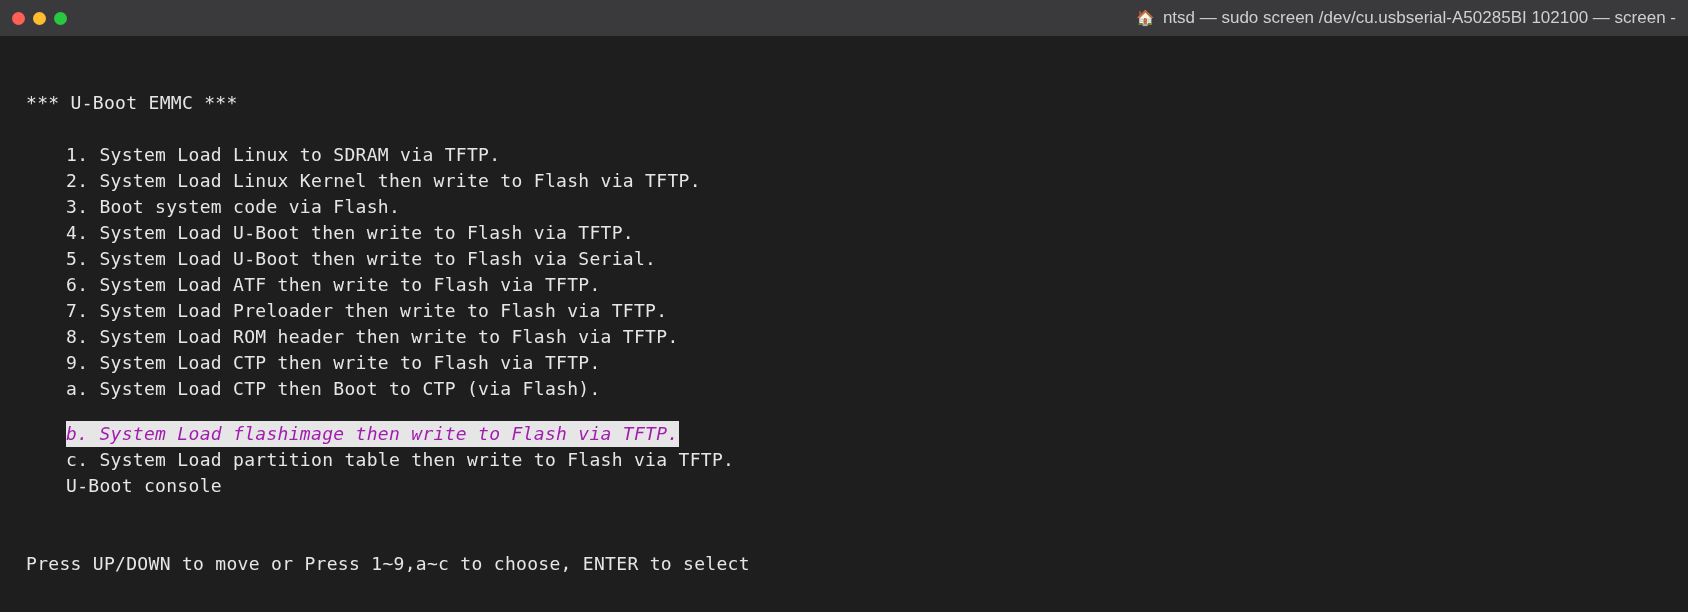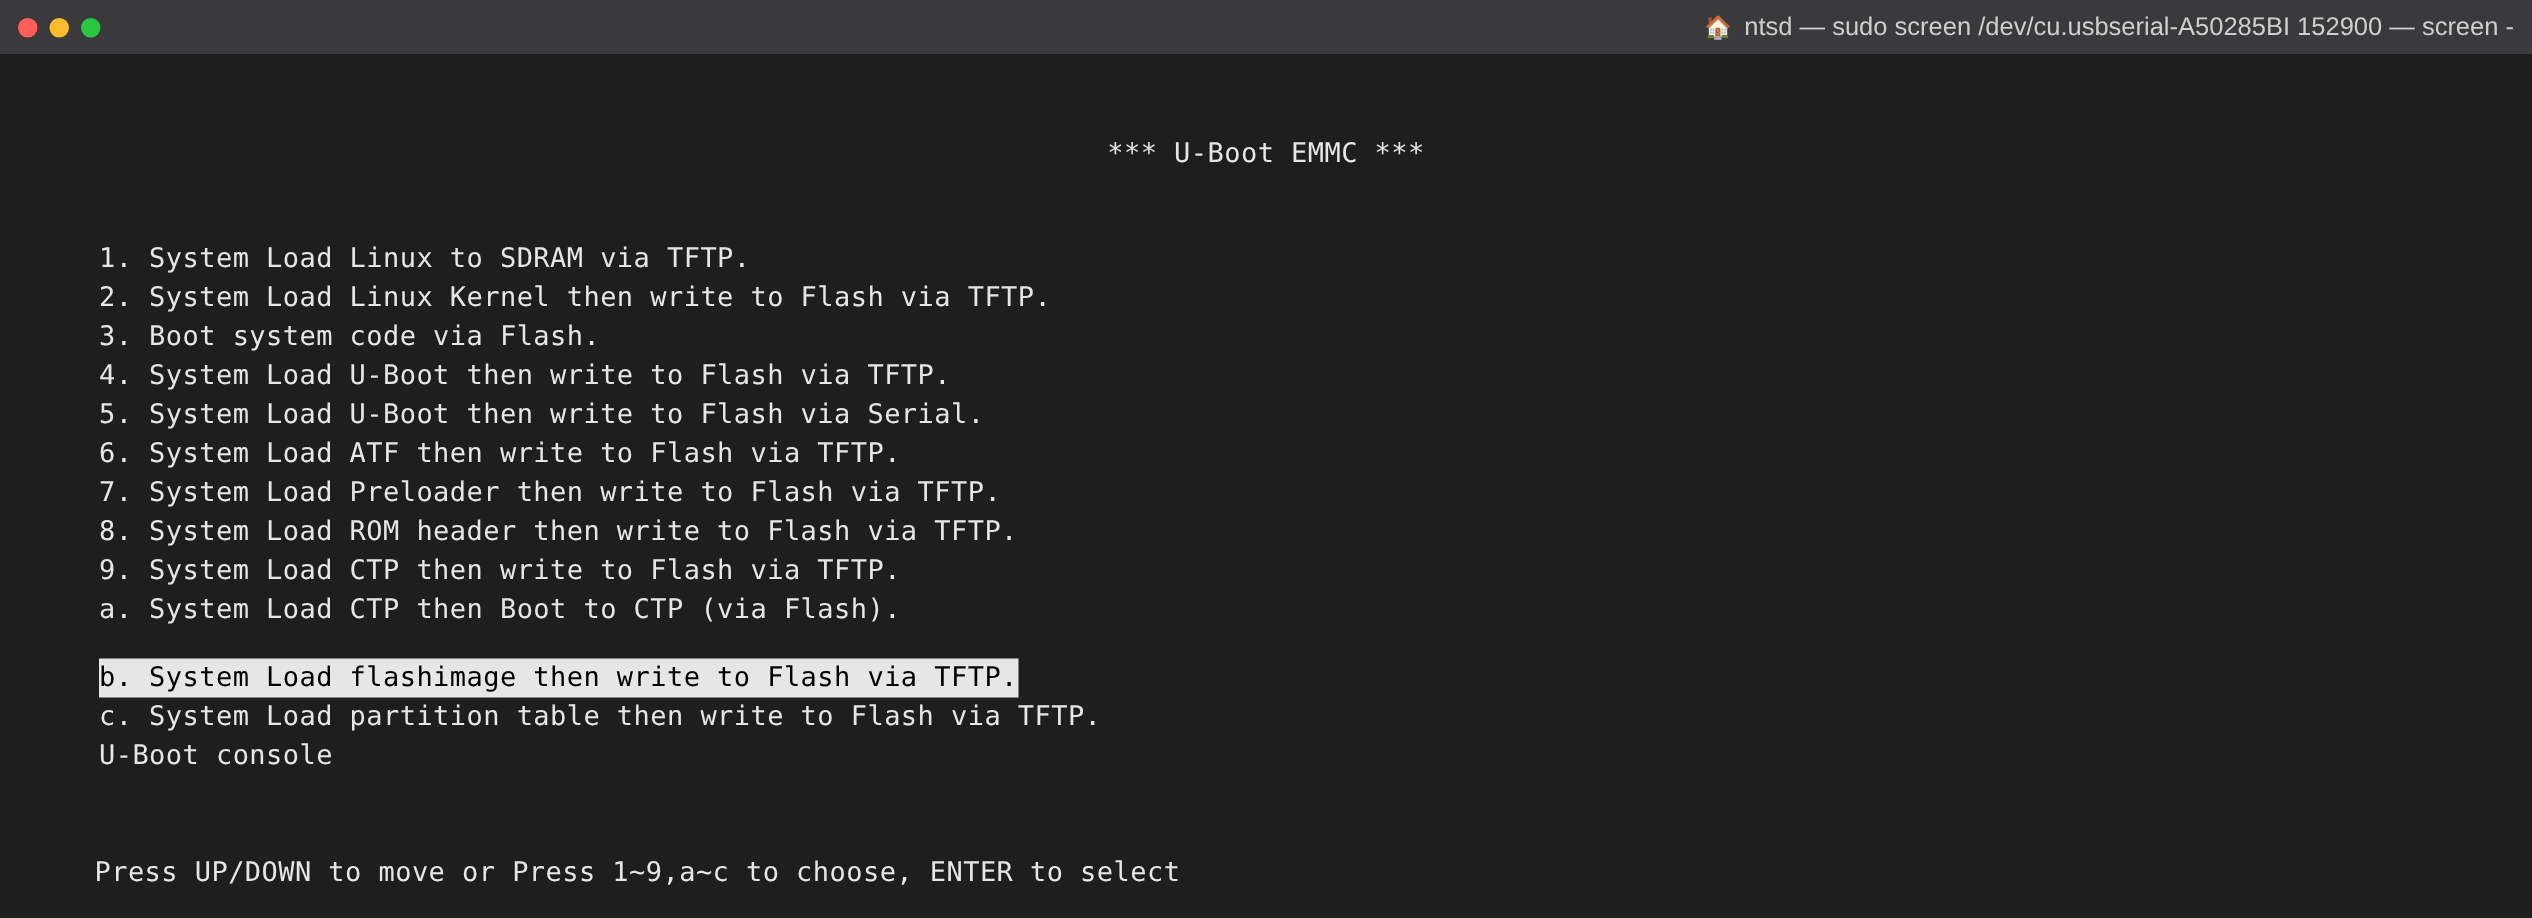--- a/index.html
+++ b/index.html
@@ -66,54 +66,53 @@
       letter-spacing: 0.3px;
       white-space: pre;
     }
     .menu-item {
       padding-left: 40px;
       margin-top: 19px;
     }
     .menu-item.selected {
       display: inline-block;
       background: #e6e6e6;
-      color: #000000;
+      color: #a21caf;
+      font-style: italic;
     }
     .menu-item-wrapper {
       display: block;
       padding-left: 40px;
     }
     .menu-item-wrapper .menu-item {
       padding-left: 0;
     }
     .header-line {
       display: block;
-      margin-bottom: 44px;
-      text-align: center;
+      margin-bottom: 26px;
     }
     .footer-section {
       display: block;
       margin-top: 52px;
-      margin-left: 37px;
     }
     .console-line {
       padding-left: 40px;
       display: block;
     }
   </style>
 </head>
 <body>
 
 <div class="titlebar">
   <div class="traffic-lights">
     <div class="traffic-light tl-red"></div>
     <div class="traffic-light tl-yellow"></div>
     <div class="traffic-light tl-green"></div>
   </div>
   <div class="titlebar-title titlebar-title-wrap">
     <span class="home-icon">🏠</span>
-    <span>ntsd — sudo screen /dev/cu.usbserial-A50285BI 152900 — screen -</span>
+    <span>ntsd — sudo screen /dev/cu.usbserial-A50285BI 102100 — screen -</span>
   </div>
 </div>
 
 <div class="terminal">
 <span class="header-line">*** U-Boot EMMC ***</span><span id="menu-container"><span class="menu-item-wrapper"><span class="menu-item">1. System Load Linux to SDRAM via TFTP.</span></span><span class="menu-item-wrapper"><span class="menu-item">2. System Load Linux Kernel then write to Flash via TFTP.</span></span><span class="menu-item-wrapper"><span class="menu-item">3. Boot system code via Flash.</span></span><span class="menu-item-wrapper"><span class="menu-item">4. System Load U-Boot then write to Flash via TFTP.</span></span><span class="menu-item-wrapper"><span class="menu-item">5. System Load U-Boot then write to Flash via Serial.</span></span><span class="menu-item-wrapper"><span class="menu-item">6. System Load ATF then write to Flash via TFTP.</span></span><span class="menu-item-wrapper"><span class="menu-item">7. System Load Preloader then write to Flash via TFTP.</span></span><span class="menu-item-wrapper"><span class="menu-item">8. System Load ROM header then write to Flash via TFTP.</span></span><span class="menu-item-wrapper"><span class="menu-item">9. System Load CTP then write to Flash via TFTP.</span></span><span class="menu-item-wrapper"><span class="menu-item">a. System Load CTP then Boot to CTP (via Flash).</span></span><span class="menu-item-wrapper"><span class="menu-item selected">b. System Load flashimage then write to Flash via TFTP.</span></span><span class="menu-item-wrapper"><span class="menu-item">c. System Load partition table then write to Flash via TFTP.</span></span></span><span class="console-line">U-Boot console</span><span class="footer-section">Press UP/DOWN to move or Press 1~9,a~c to choose, ENTER to select</span>
 </div>
 
 </body></html>

